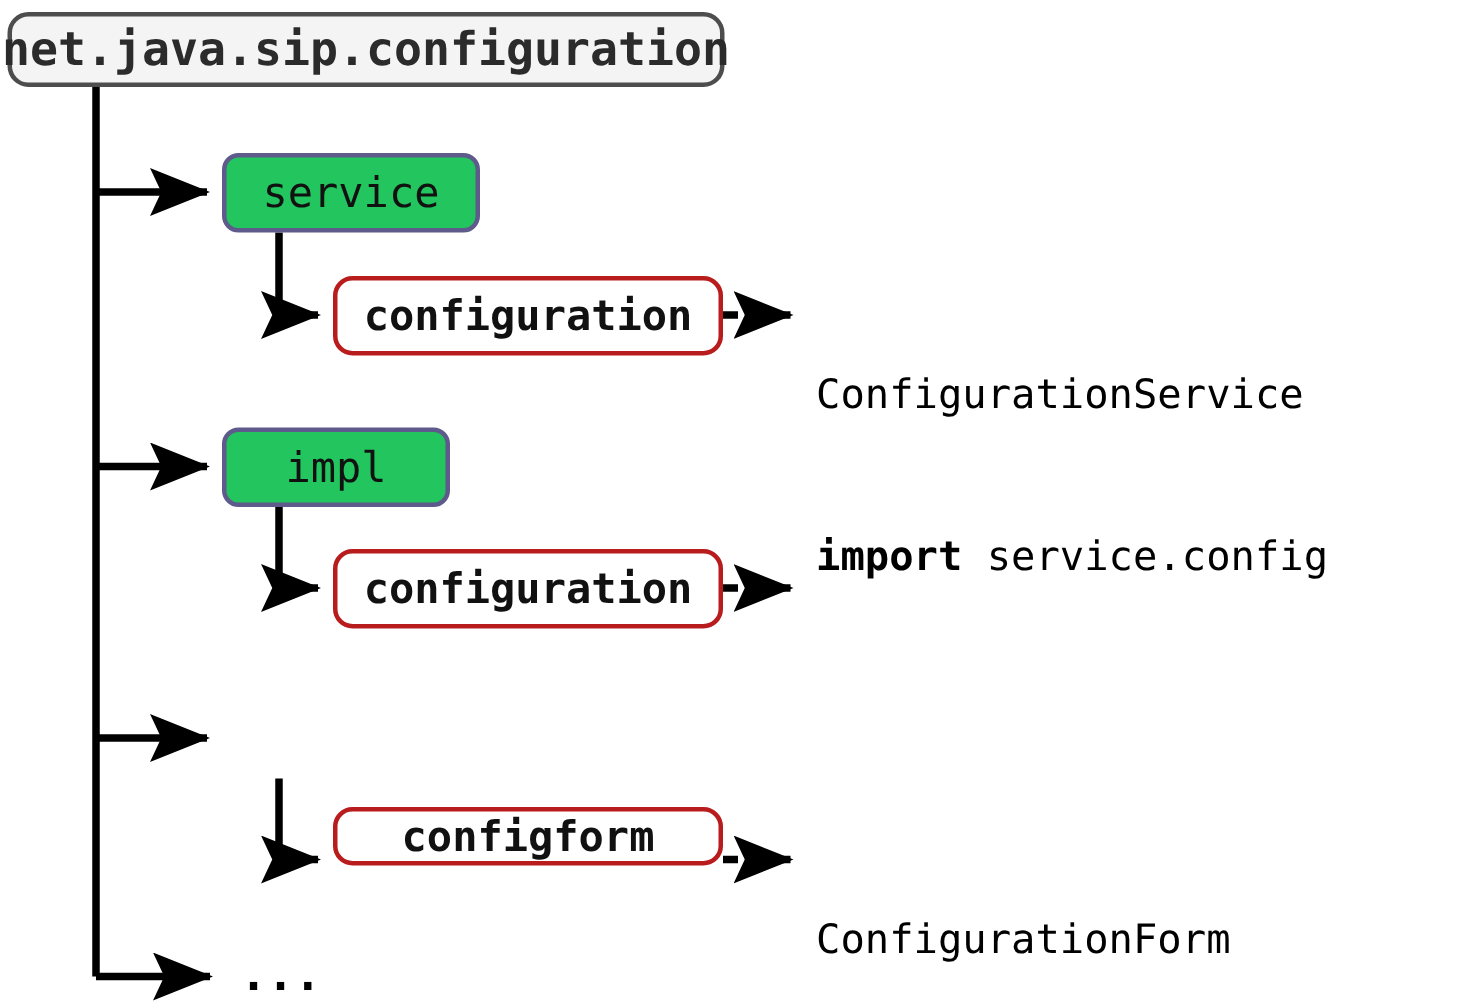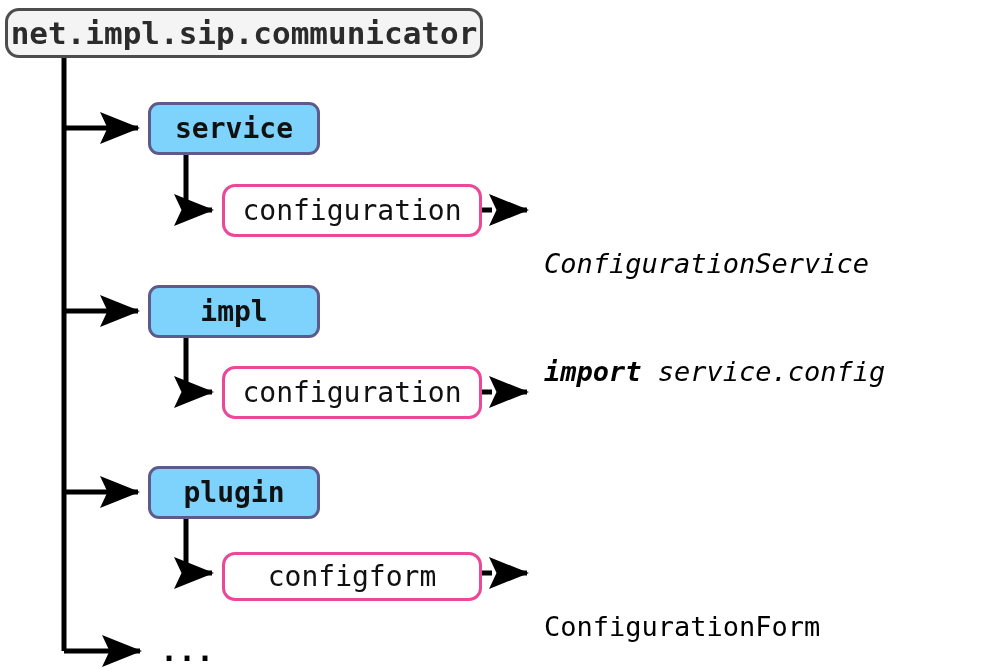--- a/index.html
+++ b/index.html
@@ -34,32 +34,32 @@
     border: 3px solid #4d4d4d;
     background: #f4f4f4;
     border-radius: 14px;
     color: #2b2b2b;
     font-weight: bold;
     font-size: 31px;
     letter-spacing: 0px;
   }
   .node-pkg {
     border: 3px solid #5e5b8c;
-    background: #7dd3fc;
+    background: #22c55e;
     border-radius: 11px;
     color: #111111;
-    font-weight: bold;
+    font-weight: normal;
     font-size: 28px;
   }
   .node-sub {
-    border: 3px solid #ec4899;
+    border: 3px solid #b91c1c;
     background: #ffffff;
     border-radius: 13px;
     color: #111111;
-    font-weight: normal;
+    font-weight: bold;
     font-size: 28px;
   }
   .annotation {
     position: absolute;
     white-space: pre;
     color: #000000;
     font-size: 27px;
     line-height: 36px;
   }
   .annotation .line {
@@ -110,45 +110,42 @@
     <path d="M64,492 L138,492" stroke="#000000" stroke-width="5" fill="none" marker-end="url(#arrowhead)"></path>
 
     <path d="M186,519 L186,573 L212,573" stroke="#000000" stroke-width="5" fill="none" marker-end="url(#arrowhead)"></path>
 
     <path d="M482,573 L527,573" stroke="#000000" stroke-width="5" fill="none" stroke-dasharray="10,9" marker-end="url(#arrowhead-dashed)"></path>
 
     <path d="M64,651 L140,651" stroke="#000000" stroke-width="5" fill="none" marker-end="url(#arrowhead)"></path>
   </svg>
 
   <div class="node node-root" style="left:5px; top:8px; width:478px; height:50px;">
-    <span>net.impl.sip.communicator</span>
+    <span>net.java.sip.configuration</span>
   </div>
 
   <div class="node node-pkg" style="left:148px; top:102px; width:172px; height:53px;">
     <span>service</span>
   </div>
   <div class="node node-sub" style="left:222px; top:184px; width:260px; height:53px;">
     <span>configuration</span>
   </div>
-  <div class="annotation" style="left:544px; top:174px;font-style:italic;">
+  <div class="annotation" style="left:544px; top:174px;">
     <span class="line">ConfigurationService</span>
     <span class="line"><span class="kw">import</span><span> service.config</span></span>
   </div>
 
-  <div class="node node-pkg" style="left:148px; top:285px; width:172px; height:53px;">
+  <div class="node node-pkg" style="left:148px; top:285px; width:152px; height:53px;">
     <span>impl</span>
   </div>
   <div class="node node-sub" style="left:222px; top:366px; width:260px; height:53px;">
     <span>configuration</span>
   </div>
 
-  <div class="node node-pkg" style="left:148px; top:466px; width:172px; height:53px;">
-    <span>plugin</span>
-  </div>
-  <div class="node node-sub" style="left:222px; top:552px; width:260px; height:49px;">
+  <div class="node node-sub" style="left:222px; top:538px; width:260px; height:39px;">
     <span>configform</span>
   </div>
   <div class="annotation" style="left:544px; top:537px;">
     <span class="line">ConfigurationForm</span>
     
   </div>
 
   <div class="ellipsis-label" style="left:160px; top:636px;">...</div>
 
 </div>

